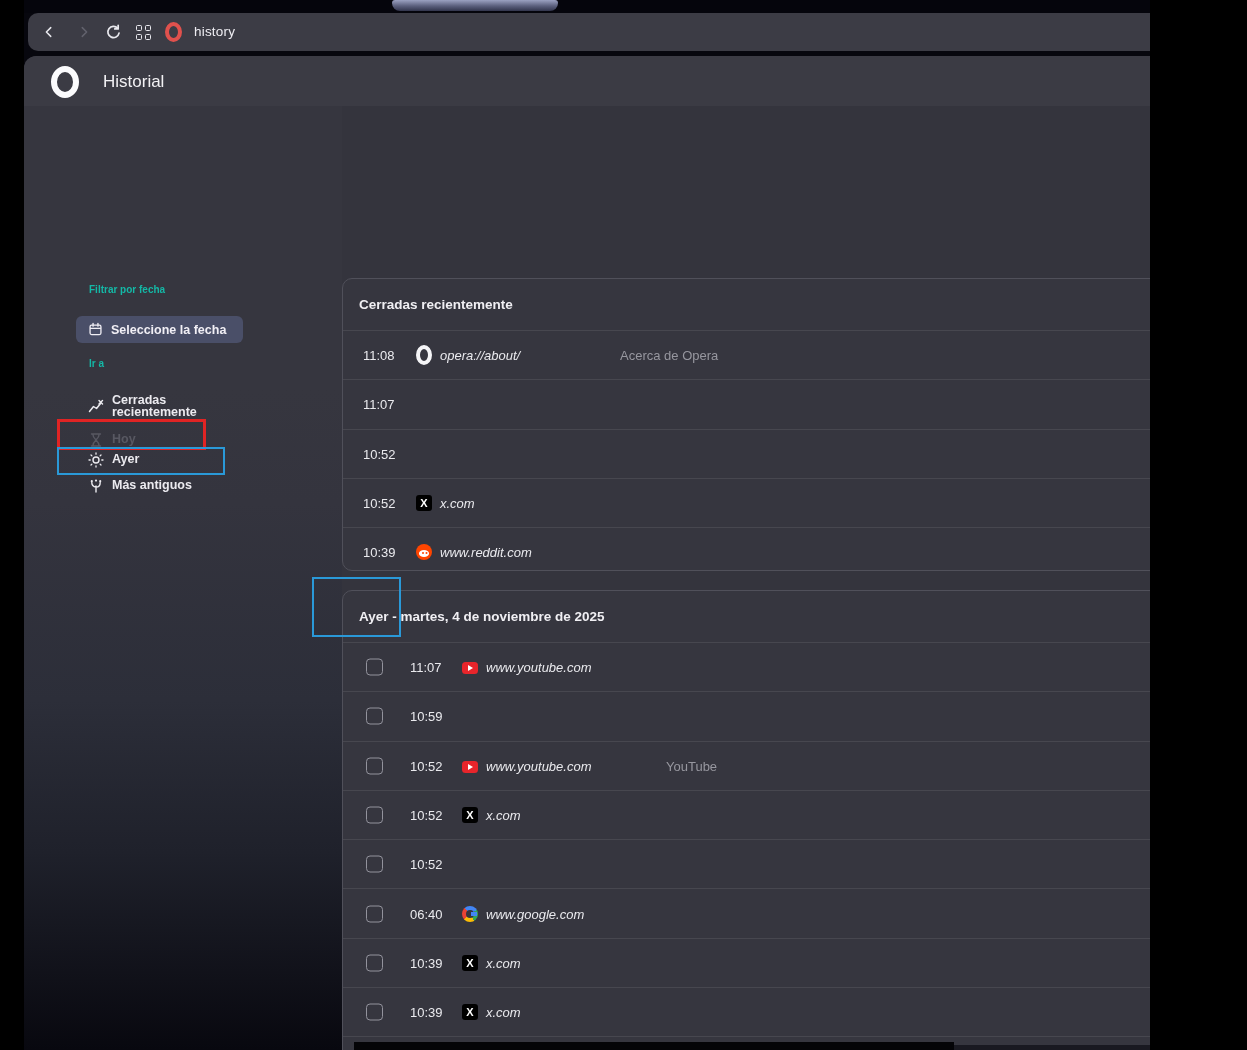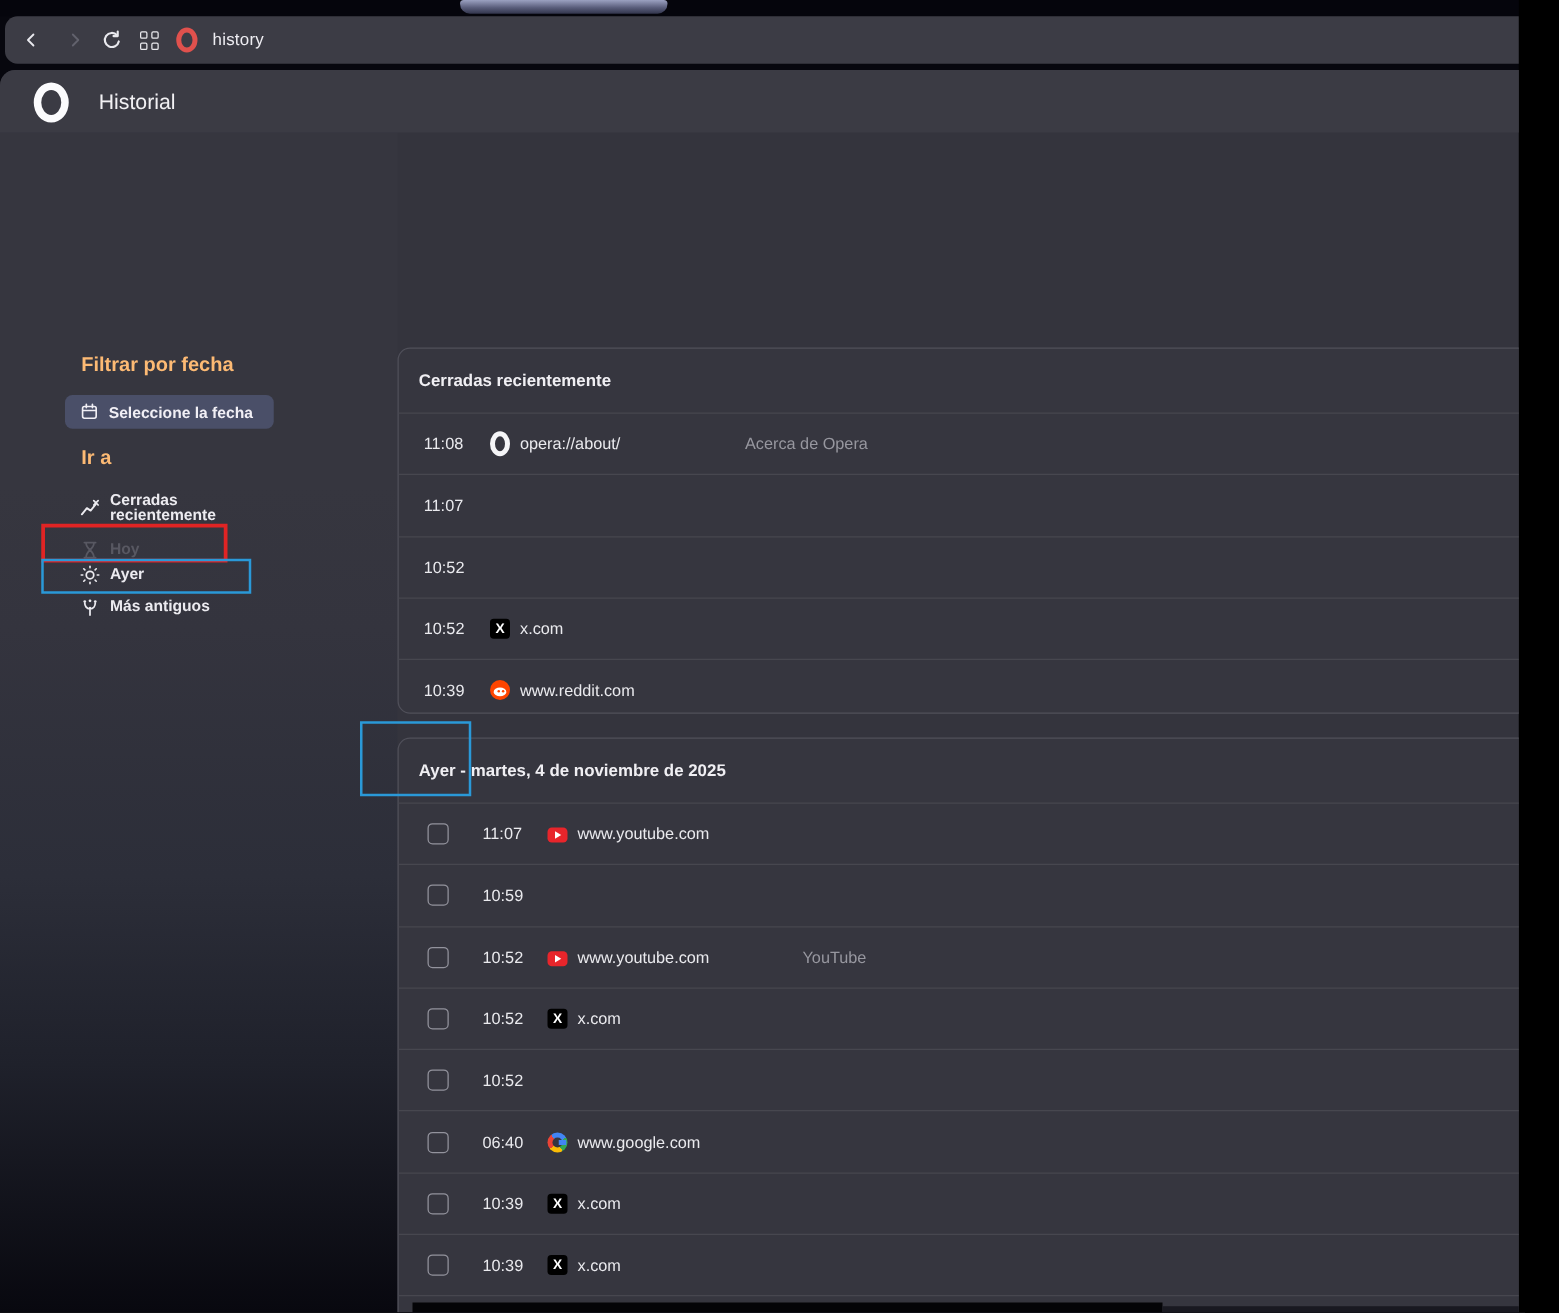--- a/index.html
+++ b/index.html
@@ -1,17 +1,17 @@
 <!DOCTYPE html>
 <html><head>
 <meta charset="utf-8">
 <style>
   html,body{margin:0;padding:0;background:#000;}
-  #screen{position:relative;width:1215px;height:1050px;overflow:hidden;
-          background:#07070e;font-family:"Liberation Sans",sans-serif;
+  #screen{position:relative;width:1126px;height:1050px;overflow:hidden;
+          background:#07070e;font-family:"Liberation Sans",sans-serif;margin-left:24px;
           -webkit-font-smoothing:antialiased;}
   
   .tab-strip{position:absolute;left:0;top:0;width:100%;height:13px;background:#05050c;}
   .active-tab{position:absolute;left:368px;top:0;width:166px;height:11px;
               background:linear-gradient(180deg,#9ba1c1 0%,#5a5e7c 55%,#32354c 100%);
               border-radius:3px 3px 8px 8px;}
   .address-bar{position:absolute;left:4px;top:13px;right:-10px;height:38px;
                background:#3c3c45;border-radius:10px;}
   .abar-ico{position:absolute;top:0;height:38px;display:flex;align-items:center;justify-content:center;}
   .chev{width:14px;height:14px;}
@@ -30,21 +30,21 @@
   .left-gradient{position:absolute;left:0;top:50px;width:318px;height:944px;
       background:linear-gradient(180deg,#36363f 0%,#36363f 30%,#34343e 42%,#2c2e39 63%,#1f212b 79%,#08080f 100%);}
   
   .search-wrap{position:absolute;left:330px;top:108px;width:620px;height:60px;}
   .search-ico{position:absolute;left:2px;top:18px;}
   .search-input{position:absolute;left:36px;top:0;width:560px;height:58px;background:transparent;
       border:none;outline:none;font-family:"Liberation Sans",sans-serif;font-size:31px;
       font-weight:300;color:#ebe9ef;}
   .search-input::placeholder{color:#ebe9ef;opacity:1;}
   
-  .sb-heading{position:absolute;font-size:16px;font-weight:bold;color:#fdba74;}
+  .sb-heading{position:absolute;font-size:10px;font-weight:bold;color:#14b8a6;}
   .date-btn{position:absolute;left:52px;top:260px;width:167px;height:27px;background:#4a4f68;
             border-radius:6px;display:flex;align-items:center;gap:8px;padding-left:12px;
             box-sizing:border-box;cursor:pointer;}
   .date-btn span{font-size:12.5px;color:#f1eff5;font-weight:bold;}
   .sb-item{position:absolute;left:64px;display:flex;align-items:center;gap:8px;cursor:pointer;}
   .sb-item .lbl{font-size:12.5px;font-weight:bold;color:#ecebf0;line-height:11.5px;}
   .sb-item.disabled .lbl{color:#585862;}
   .sb-icon{width:16px;height:16px;flex:0 0 16px;}
   
   .ann{position:absolute;pointer-events:none;}
@@ -53,21 +53,21 @@
   
   .card{position:absolute;left:318px;width:940px;background:#36363f;
         border:1px solid #50505a;border-radius:10px;box-sizing:border-box;}
   .card-header{height:51px;display:flex;align-items:center;padding-left:16px;
                border-bottom:1px solid #47474f;}
   .card-header .ttl{font-size:13.5px;font-weight:bold;color:#f0eff3;}
   .hrow{position:relative;height:48.3px;border-bottom:1px solid #47474f;}
   .hrow:last-child{border-bottom:none;}
   .col{position:absolute;top:50%;transform:translateY(-50%);white-space:nowrap;}
   .t-time{left:20px;font-size:13px;color:#eaeaee;}
-  .t-url{left:97px;font-size:13px;color:#eaeaee;}
+  .t-url{left:97px;font-size:13px;color:#eaeaee;font-style:italic;}
   .t-title{left:277px;font-size:13px;color:#97979f;}
   .favslot{left:73px;}
   .with-check .t-time{left:67px;}
   .with-check .favslot{left:119px;}
   .with-check .t-url{left:143px;}
   .with-check .t-title{left:323px;}
   .checkbox{position:absolute;left:23px;top:50%;transform:translateY(-50%);
             width:15px;height:15px;border:1.4px solid #93939d;border-radius:4px;cursor:pointer;}
   
   .fav{position:relative;width:16px;height:16px;display:block;}

